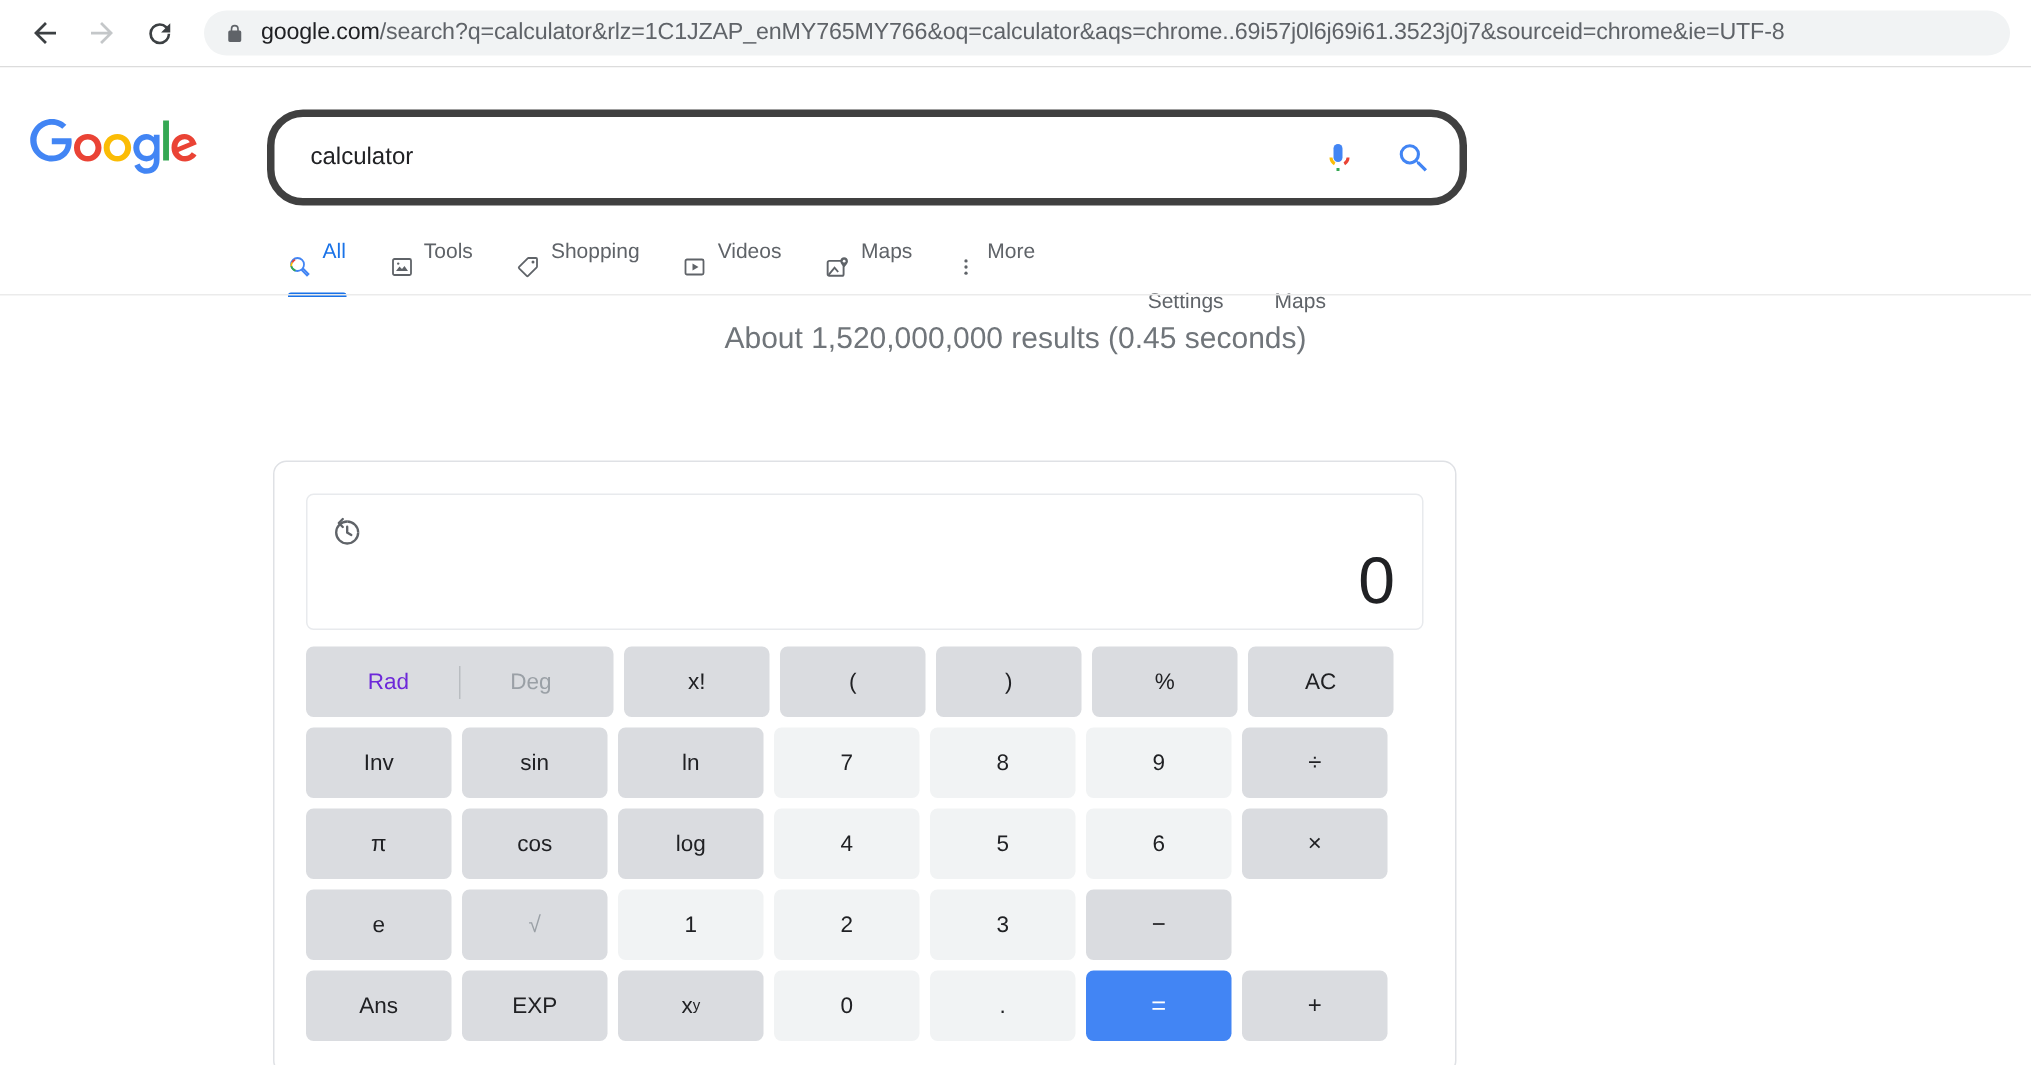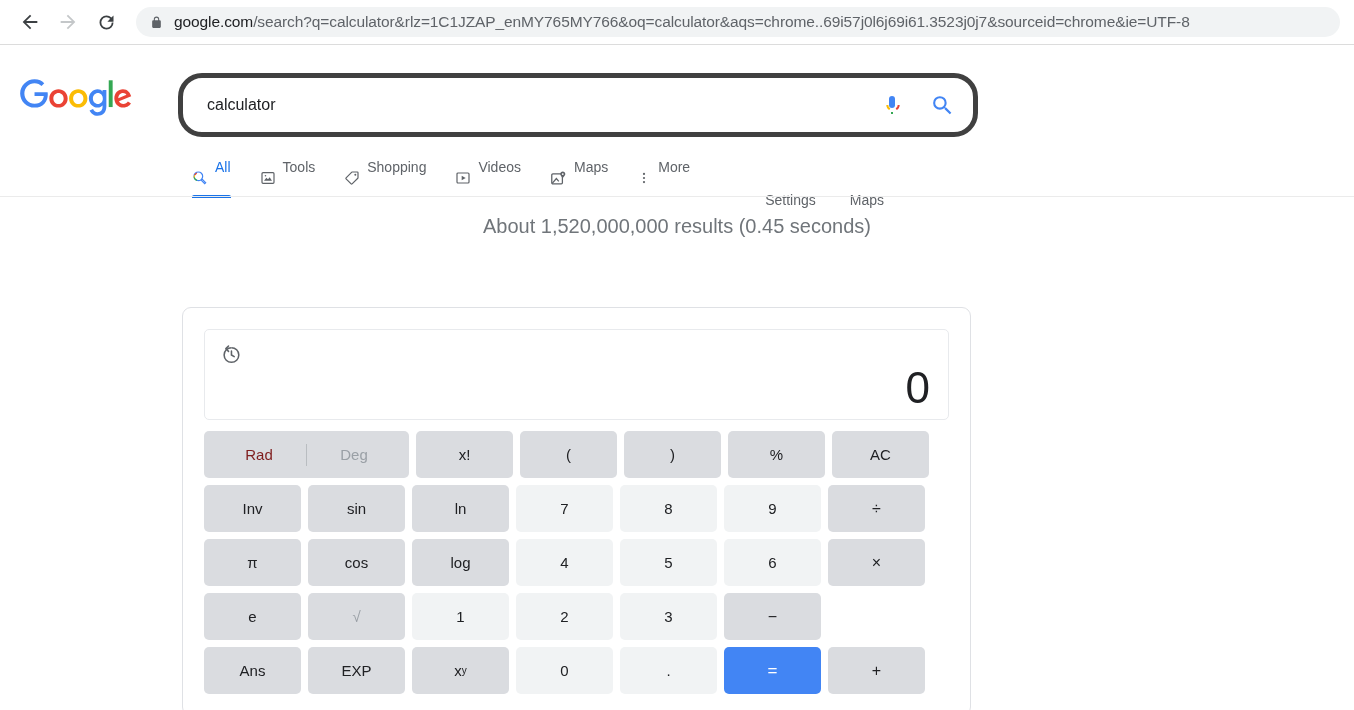--- a/index.html
+++ b/index.html
@@ -210,21 +210,21 @@
     justify-content: center;
     gap: 0;
     font-size: 15px;
     user-select: none;
   }
   .radeg .seg {
     width: 94px;
     text-align: center;
     cursor: pointer;
   }
-  .radeg .seg.on { color: #7f1d1d; }
+  .radeg .seg.on { color: #6d28d9; }
   .radeg .seg.off { color: #9aa0a6; }
   .radeg .divider {
     width: 1px;
     height: 22px;
     background: #b9bdc1;
   }
   .sup { font-size: 10px; vertical-align: super; line-height: 1; }
 </style>
 </head>
 <body>

